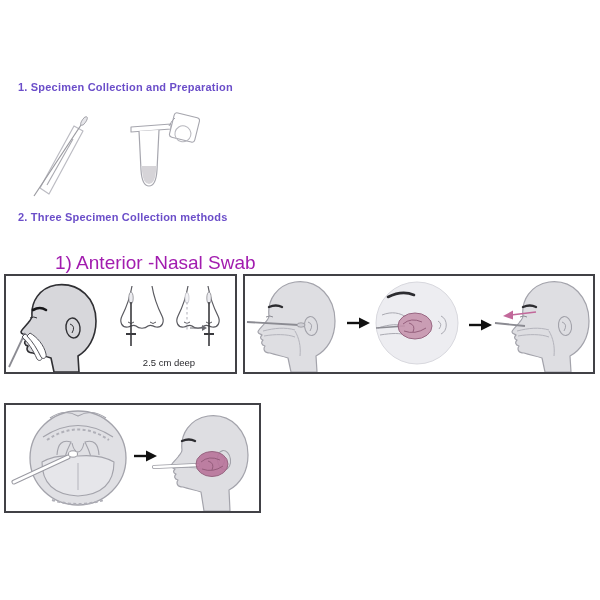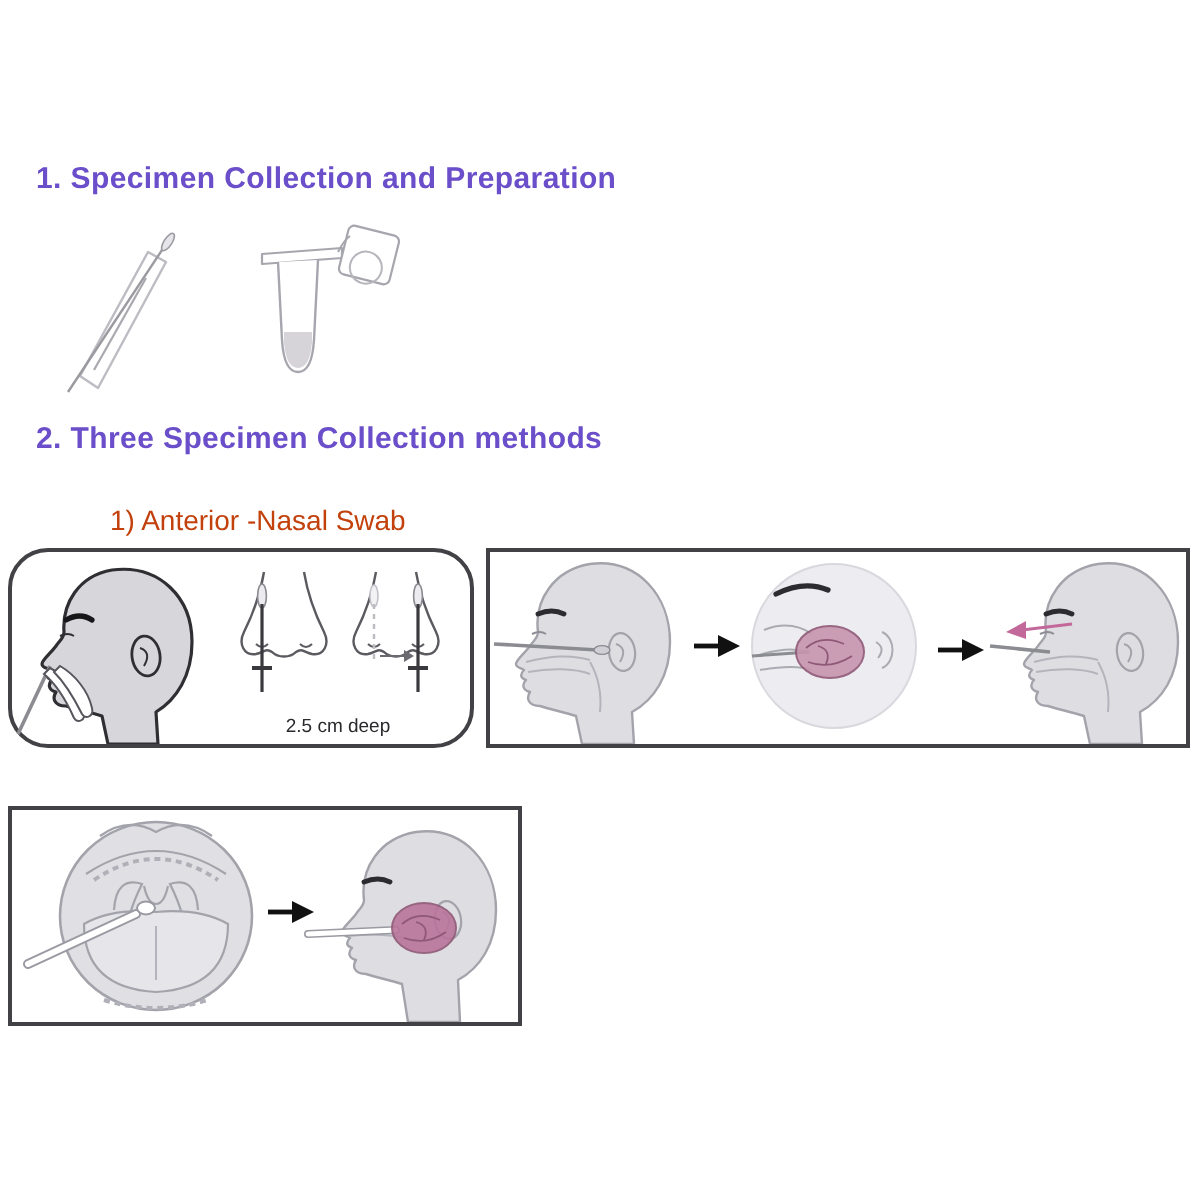--- a/index.html
+++ b/index.html
@@ -1,35 +1,35 @@
 <!DOCTYPE html>
 <html><head>
 <meta charset="utf-8">
 <style>
   html,body{margin:0;padding:0;background:#ffffff;}
   .canvas{
     position:relative;width:600px;height:600px;background:#ffffff;
     font-family:"Liberation Sans", sans-serif;overflow:hidden;
   }
   .heading{
-    position:absolute;font-size:15px;font-weight:bold;color:#6b4ec9;
+    position:absolute;font-size:11px;font-weight:bold;color:#6b4ec9;
     letter-spacing:.2px;white-space:nowrap;
   }
   #h1{left:18px;top:81px;}
   #h2{left:18px;top:211px;}
   .method-label{
-    position:absolute;font-size:14px;color:#c2410c;white-space:nowrap;text-align:center;
+    position:absolute;font-size:19px;color:#a21caf;white-space:nowrap;text-align:center;
   }
   #label1{left:55px;top:252px;}
   #label2{left:289px;top:252px;}
   #label3{left:46px;top:382px;}
   .figbox{
     position:absolute;background:#ffffff;border:2px solid #414146;box-sizing:border-box;
   }
-  #box1{left:4px;top:274px;width:233px;height:100px;border-radius:20px;}
+  #box1{left:4px;top:274px;width:233px;height:100px;}
   #box2{left:243px;top:274px;width:352px;height:100px;}
   #box3{left:4px;top:403px;width:257px;height:110px;}
   #fig-step1{position:absolute;left:30px;top:110px;}
   .figbox svg{display:block;width:100%;height:100%;}
   svg text{font-family:"Liberation Sans", sans-serif;}
 </style>
 </head>
 <body>
 
 <div class="canvas">

